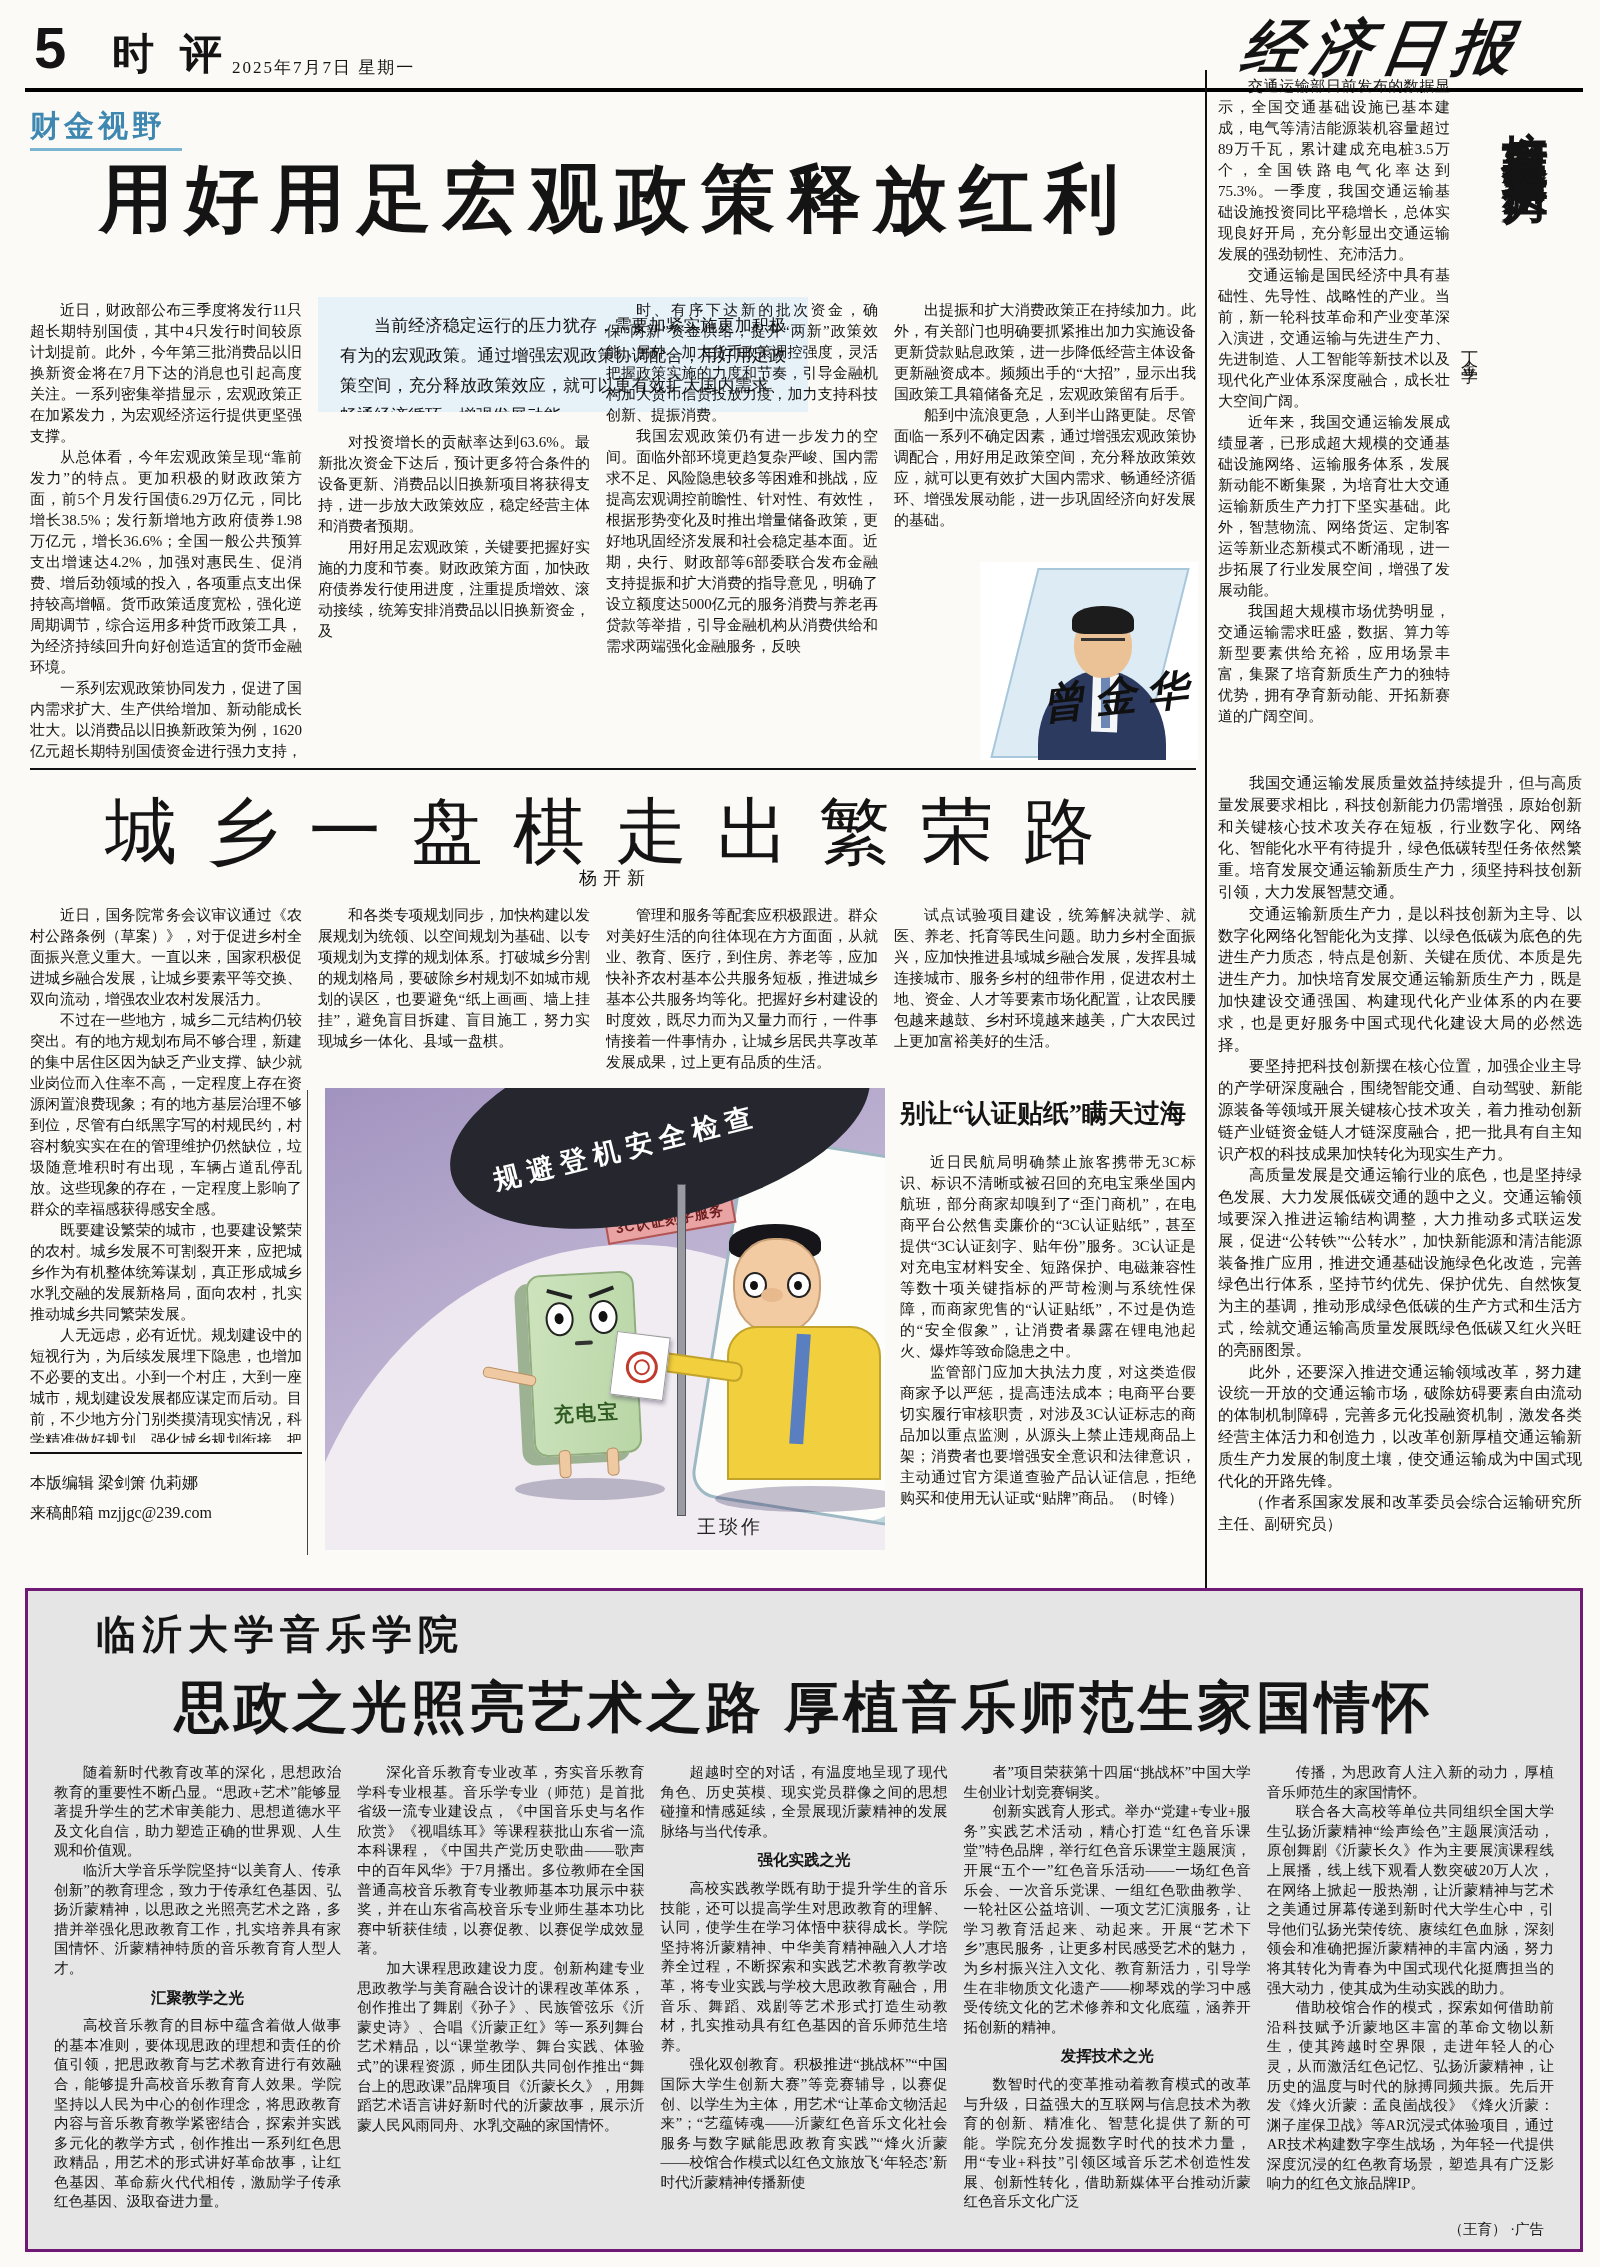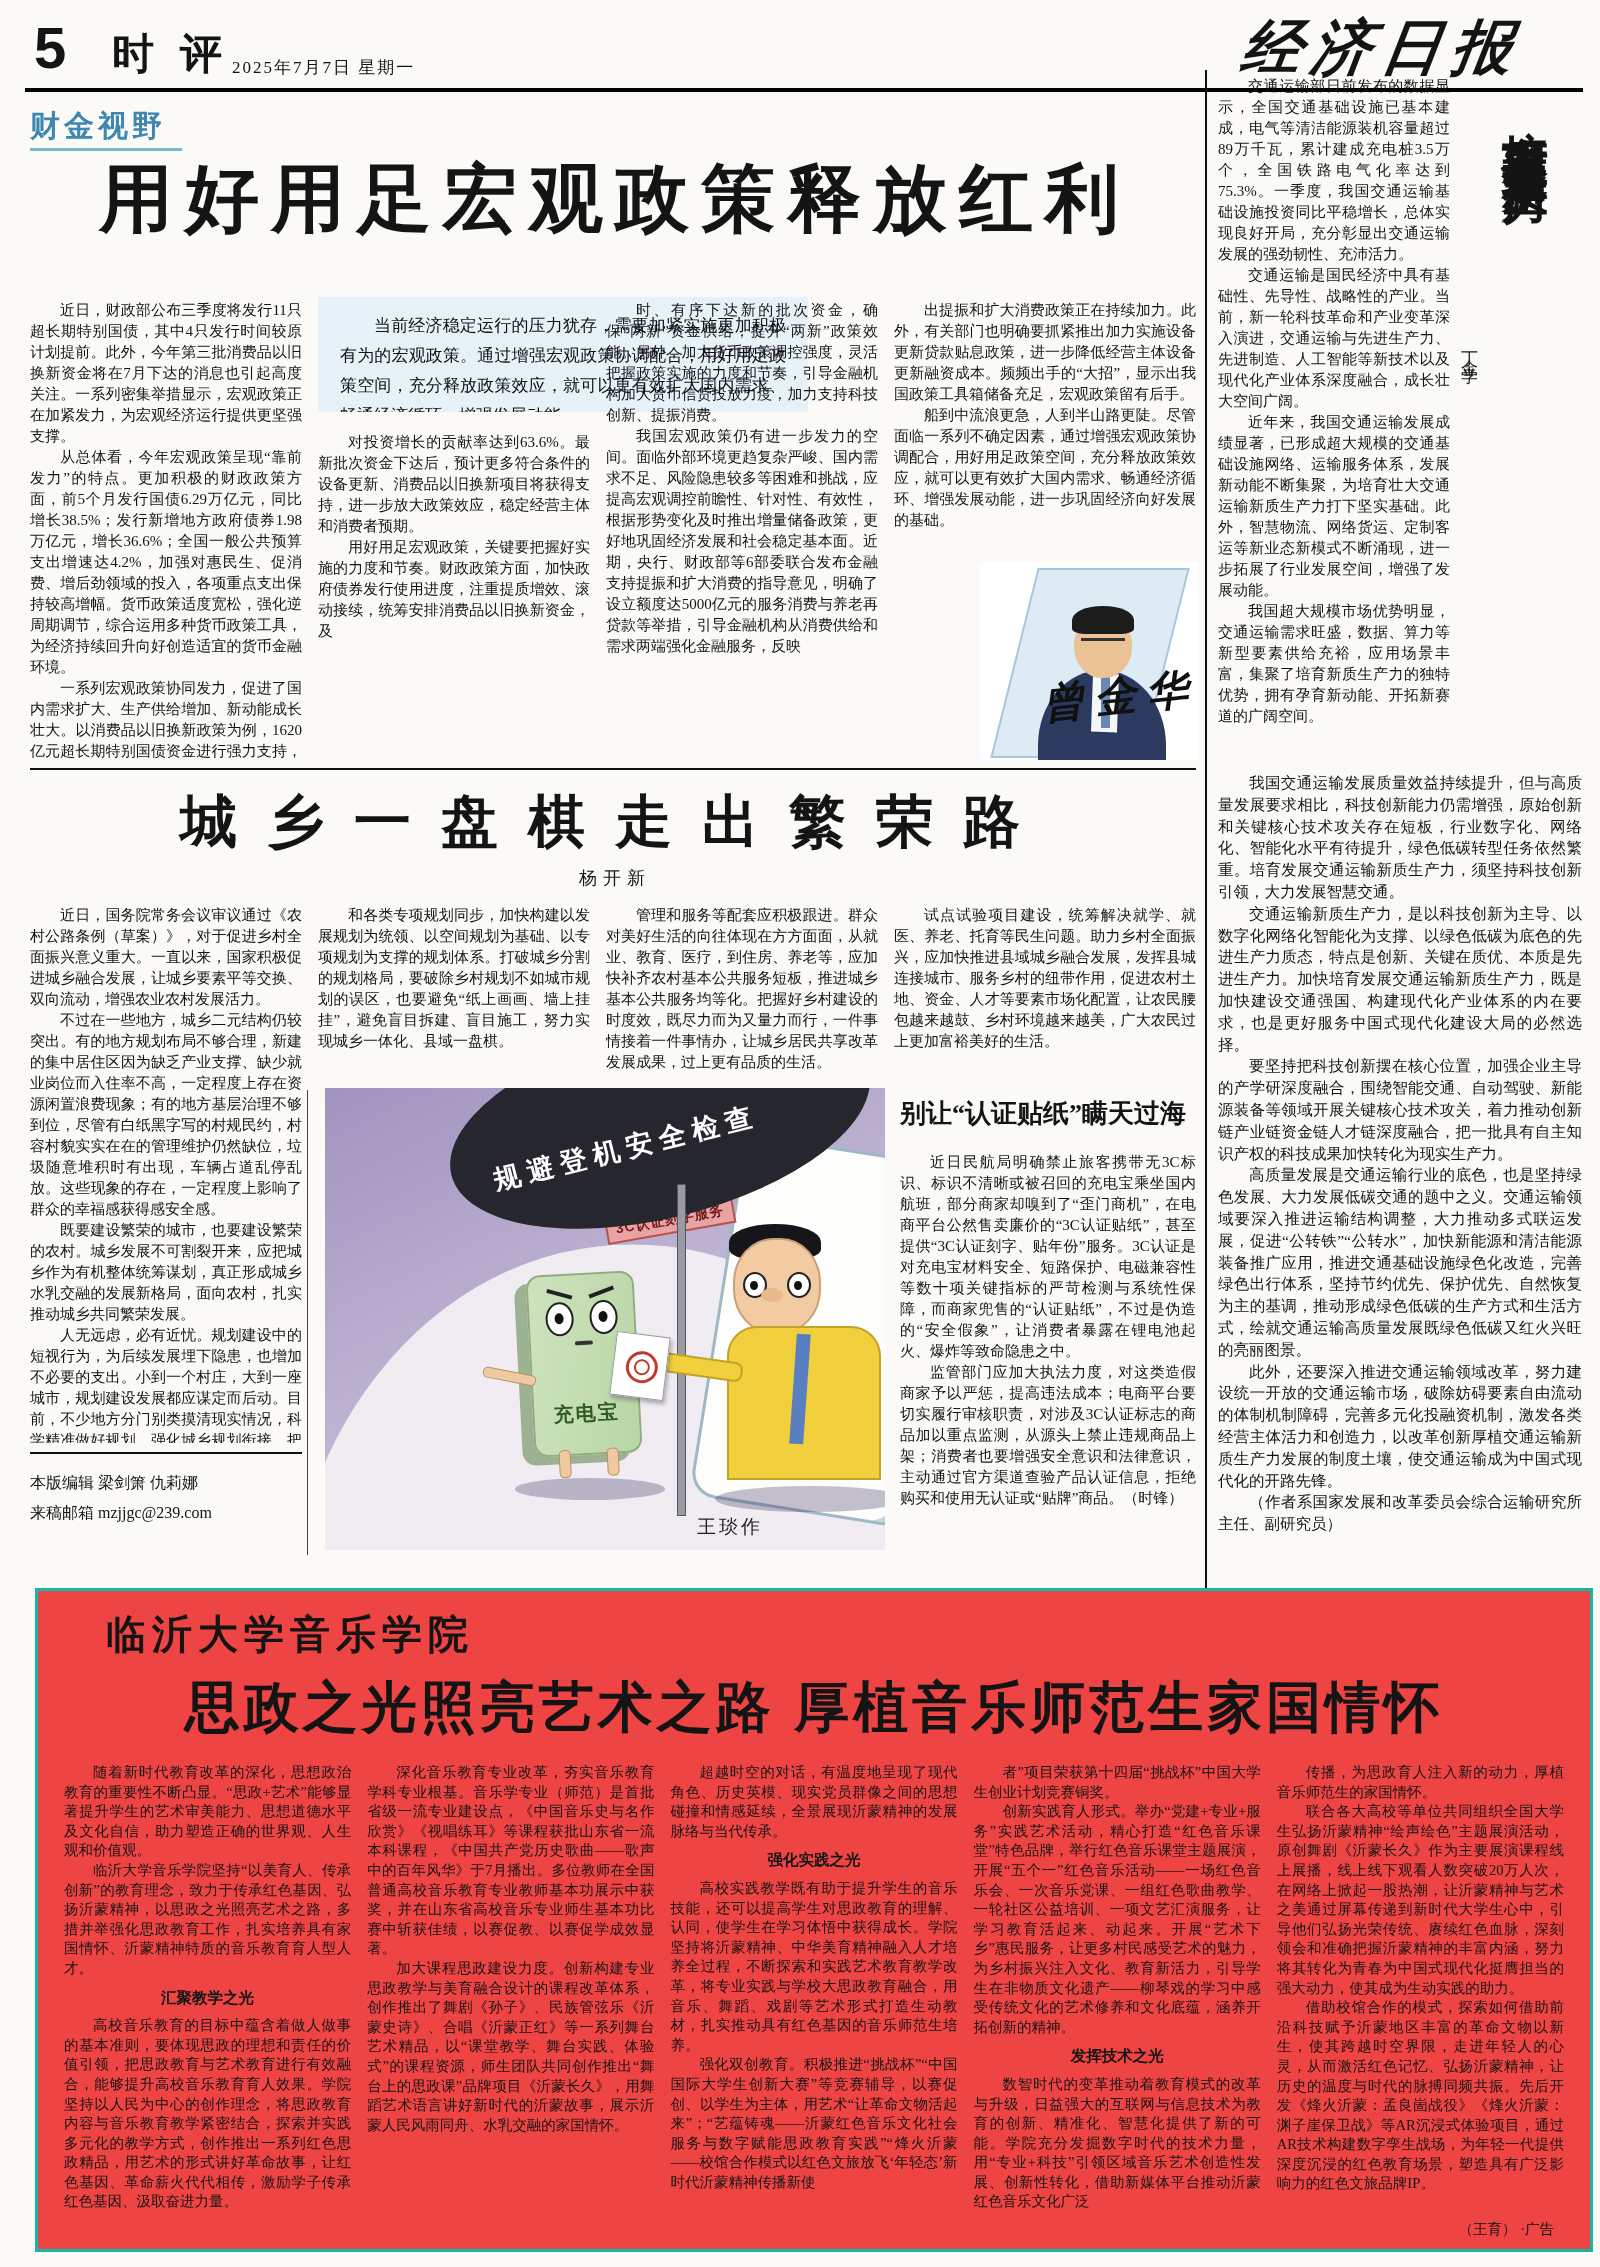--- a/index.html
+++ b/index.html
@@ -39,21 +39,21 @@
   .ph-tie{position:absolute;left:121px;top:114px;width:9px;height:52px;background:#6d87b5;}
   .ph-head{position:absolute;left:94px;top:52px;width:58px;height:64px;background:#eac296;
            border-radius:48%;}
   .ph-hair{position:absolute;left:92px;top:44px;width:62px;height:28px;background:#1c1c1c;
            border-radius:50% 50% 20% 20%;}
   .ph-glasses{position:absolute;left:101px;top:76px;width:44px;height:7px;border-top:3px solid #333;}
   .signature{left:1042px;top:668px;font-size:42px;font-style:italic;font-weight:bold;
              letter-spacing:10px;transform:rotate(-6deg);color:#101010;}
   .divider-h{left:30px;top:768px;width:1166px;height:2px;background:#111;}
   
-  .rural-title{left:30px;top:784px;width:1170px;text-align:center;font-size:57px;font-weight:700;
+  .rural-title{left:30px;top:784px;width:1170px;text-align:center;font-size:72px;font-weight:400;
                letter-spacing:30px;white-space:nowrap;}
   .rural-byline{left:30px;top:866px;width:1170px;text-align:center;font-size:18px;letter-spacing:6px;}
   .r-c1{left:30px;top:905px;width:272px;height:538px;}
   .r-c2{left:318px;top:905px;width:272px;height:180px;}
   .r-c3{left:606px;top:905px;width:272px;height:180px;}
   .r-c4{left:894px;top:905px;width:302px;height:180px;}
   .editorbox{left:30px;top:1452px;width:272px;border-top:2px solid #111;padding-top:14px;
              font-size:16px;line-height:30px;}
   .rule-v-cartoon{left:307px;top:1090px;width:1px;height:465px;background:#444;}
   
@@ -108,21 +108,21 @@
   .stk-body{left:900px;top:1152px;width:296px;height:408px;}
   
   .rule-v-main{left:1205px;top:70px;width:2px;height:1518px;background:#111;}
   .t-top{left:1218px;top:76px;width:232px;height:688px;}
   .t-byline{left:1458px;top:338px;writing-mode:vertical-rl;text-orientation:upright;
             font-size:17px;letter-spacing:8px;}
   .t-vtitle{left:1494px;top:94px;writing-mode:vertical-rl;text-orientation:upright;height:672px;
             font-size:46px;font-weight:900;letter-spacing:4px;font-family:"Liberation Serif",serif;}
   .t-bottom{left:1218px;top:772px;width:364px;height:1302px;font-size:15.5px;line-height:21.8px;}
   
-  .adbox{left:35px;top:1588px;width:1552px;height:658px;border:3px solid #14b8a6;background:#ef4444;}
+  .adbox{left:25px;top:1588px;width:1552px;height:658px;border:3px solid #701a75;background:#e5e5e5;}
   .ad-kicker{position:absolute;left:68px;top:16px;font-size:40px;font-weight:bold;letter-spacing:6px;}
   .ad-title{position:absolute;left:0;top:80px;width:100%;text-align:center;font-size:55px;font-weight:900;
             font-family:"Liberation Sans",sans-serif;letter-spacing:4px;white-space:nowrap;}
   .ad-cols{position:absolute;left:26px;top:172px;width:1500px;height:462px;display:flex;gap:16px;}
   .ad-col{width:288px;height:100%;overflow:hidden;font-size:14.5px;line-height:19.6px;text-align:justify;}
   .ad-signoff{position:absolute;right:36px;bottom:10px;font-size:14.5px;}
 </style>
 </head>
 <body>
 

